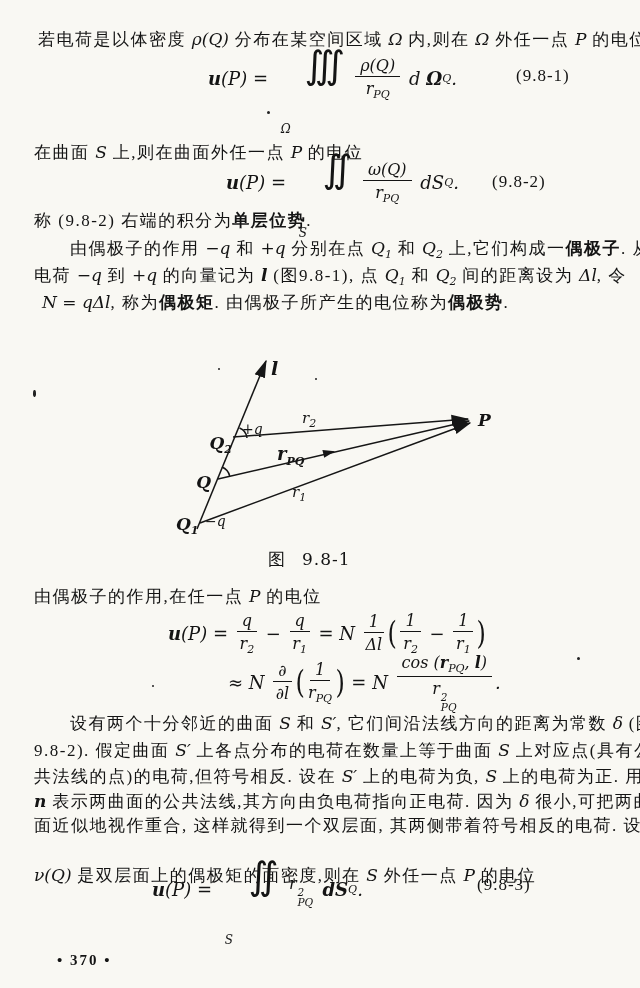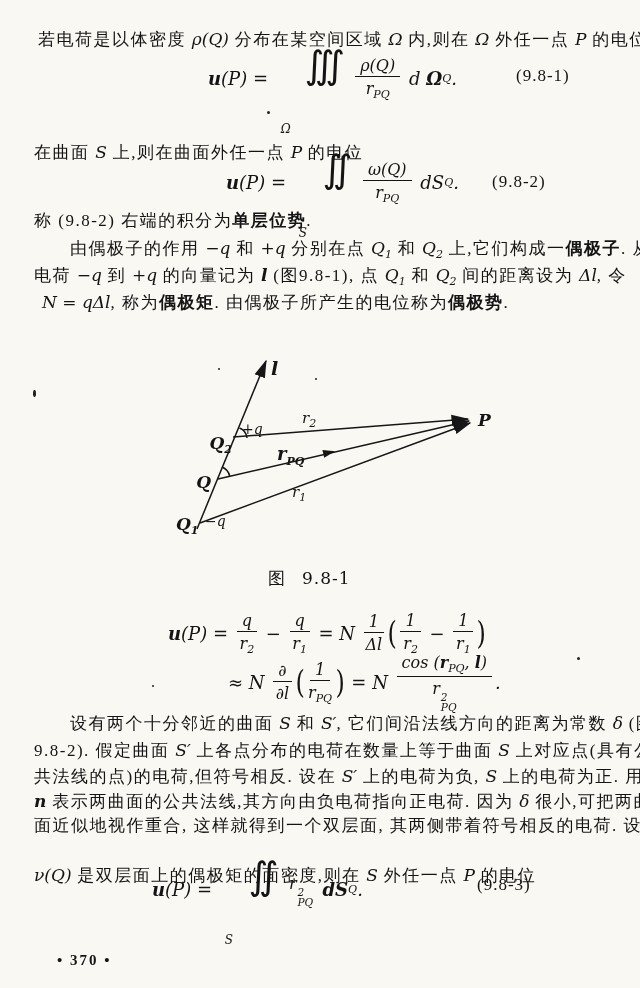--- a/index.html
+++ b/index.html
@@ -28,36 +28,37 @@
   .paren{font-family:"DejaVu Serif",serif;font-size:32px;font-weight:400;display:inline-block;
          transform:scaleX(.75);margin:0 -1px;line-height:1;}
   .ss{display:inline-flex;flex-direction:column;align-items:flex-start;font-size:10.5px;
       line-height:10px;font-family:"DejaVu Serif",serif;font-style:italic;vertical-align:-7px;margin-left:1px;}
   .tag{position:absolute;font-size:17px;letter-spacing:1px;}
   
   .fig{position:absolute;left:30px;top:347px;}
   .fig line,.fig path.st{stroke:#161616;stroke-width:1.5;fill:none;}
   .fig text{font-family:"DejaVu Serif",serif;font-style:italic;fill:#141414;}
   .fb{font-weight:bold;}
-  .caption{position:absolute;left:268px;top:567px;font-size:17px;letter-spacing:1px;}
+  .caption{position:absolute;left:268px;top:548px;font-size:17px;letter-spacing:1px;}
   .caption .num{margin-left:16px;font-family:"DejaVu Serif",serif;}
   .pageno{position:absolute;left:50px;top:952px;font-size:15px;font-weight:bold;letter-spacing:2px;margin-left:7px;}
   .speck{position:absolute;background:#222;border-radius:50%;}
 </style>
 </head>
 <body>
 
 <div class="page">
 
   <div class="tline" style="left:38px;top:28px"><span class="c">若电荷是以体密度 </span><span class="m">ρ(Q)</span><span class="c"> 分布在某空间区域 </span><span class="m">Ω</span><span class="c"> 内,则在 </span><span class="m">Ω</span><span class="c"> 外任一点 </span><span class="m">P</span><span class="c"> 的电位</span></div>
   <div class="tline" style="left:34px;top:141px"><span class="c">在曲面 </span><span class="m">S</span><span class="c"> 上,则在曲面外任一点 </span><span class="m">P</span><span class="c"> 的电位</span></div>
   <div class="tline" style="left:34px;top:209px"><span class="c">称 (9.8-2) 右端的积分为</span><span class="cb">单层位势</span><span class="c">.</span></div>
   <div class="tline" style="left:70px;top:237px"><span class="c">由偶极子的作用 </span><span class="m">−q</span><span class="c"> 和 </span><span class="m">+q</span><span class="c"> 分别在点 </span><span class="m">Q</span><span class="s">1</span><span class="c"> 和 </span><span class="m">Q</span><span class="s">2</span><span class="c"> 上,它们构成一</span><span class="cb">偶极子</span><span class="c">. 从</span></div>
   <div class="tline" style="left:34px;top:264px"><span class="c">电荷 </span><span class="m">−q</span><span class="c"> 到 </span><span class="m">+q</span><span class="c"> 的向量记为 </span><span class="mb">l</span><span class="c"> (图9.8-1), 点 </span><span class="m">Q</span><span class="s">1</span><span class="c"> 和 </span><span class="m">Q</span><span class="s">2</span><span class="c"> 间的距离设为 </span><span class="m">Δl</span><span class="c">, 令</span></div>
   <div class="tline" style="left:42px;top:291px"><span class="m">N = qΔl</span><span class="c">, 称为</span><span class="cb">偶极矩</span><span class="c">. 由偶极子所产生的电位称为</span><span class="cb">偶极势</span><span class="c">.</span></div>
+  <div class="tline" style="left:34px;top:585px"><span class="c">由偶极子的作用,在任一点 </span><span class="m">P</span><span class="c"> 的电位</span></div>
   <div class="tline" style="left:70px;top:712px"><span class="c">设有两个十分邻近的曲面 </span><span class="m">S</span><span class="c"> 和 </span><span class="m">S′</span><span class="c">, 它们间沿法线方向的距离为常数 </span><span class="m">δ</span><span class="c"> (图</span></div>
   <div class="tline" style="left:34px;top:739px"><span class="c">9.8-2). 假定曲面 </span><span class="m">S′</span><span class="c"> 上各点分布的电荷在数量上等于曲面 </span><span class="m">S</span><span class="c"> 上对应点(具有公</span></div>
   <div class="tline" style="left:34px;top:765px"><span class="c">共法线的点)的电荷,但符号相反. 设在 </span><span class="m">S′</span><span class="c"> 上的电荷为负, </span><span class="m">S</span><span class="c"> 上的电荷为正. 用</span></div>
   <div class="tline" style="left:34px;top:790px"><span class="mb">n</span><span class="c"> 表示两曲面的公共法线,其方向由负电荷指向正电荷. 因为 </span><span class="m">δ</span><span class="c"> 很小,可把两曲</span></div>
   <div class="tline" style="left:34px;top:814px"><span class="c">面近似地视作重合, 这样就得到一个双层面, 其两侧带着符号相反的电荷. 设</span></div>
   <div class="tline" style="left:34px;top:864px"><span class="m">ν(Q)</span><span class="c"> 是双层面上的偶极矩的面密度,则在 </span><span class="m">S</span><span class="c"> 外任一点 </span><span class="m">P</span><span class="c"> 的电位</span></div>
 
   <div class="eq" style="left:208px;top:52px">
     <span class="mb">u</span><span class="m">(P) = </span>
     <span class="intwrap">

